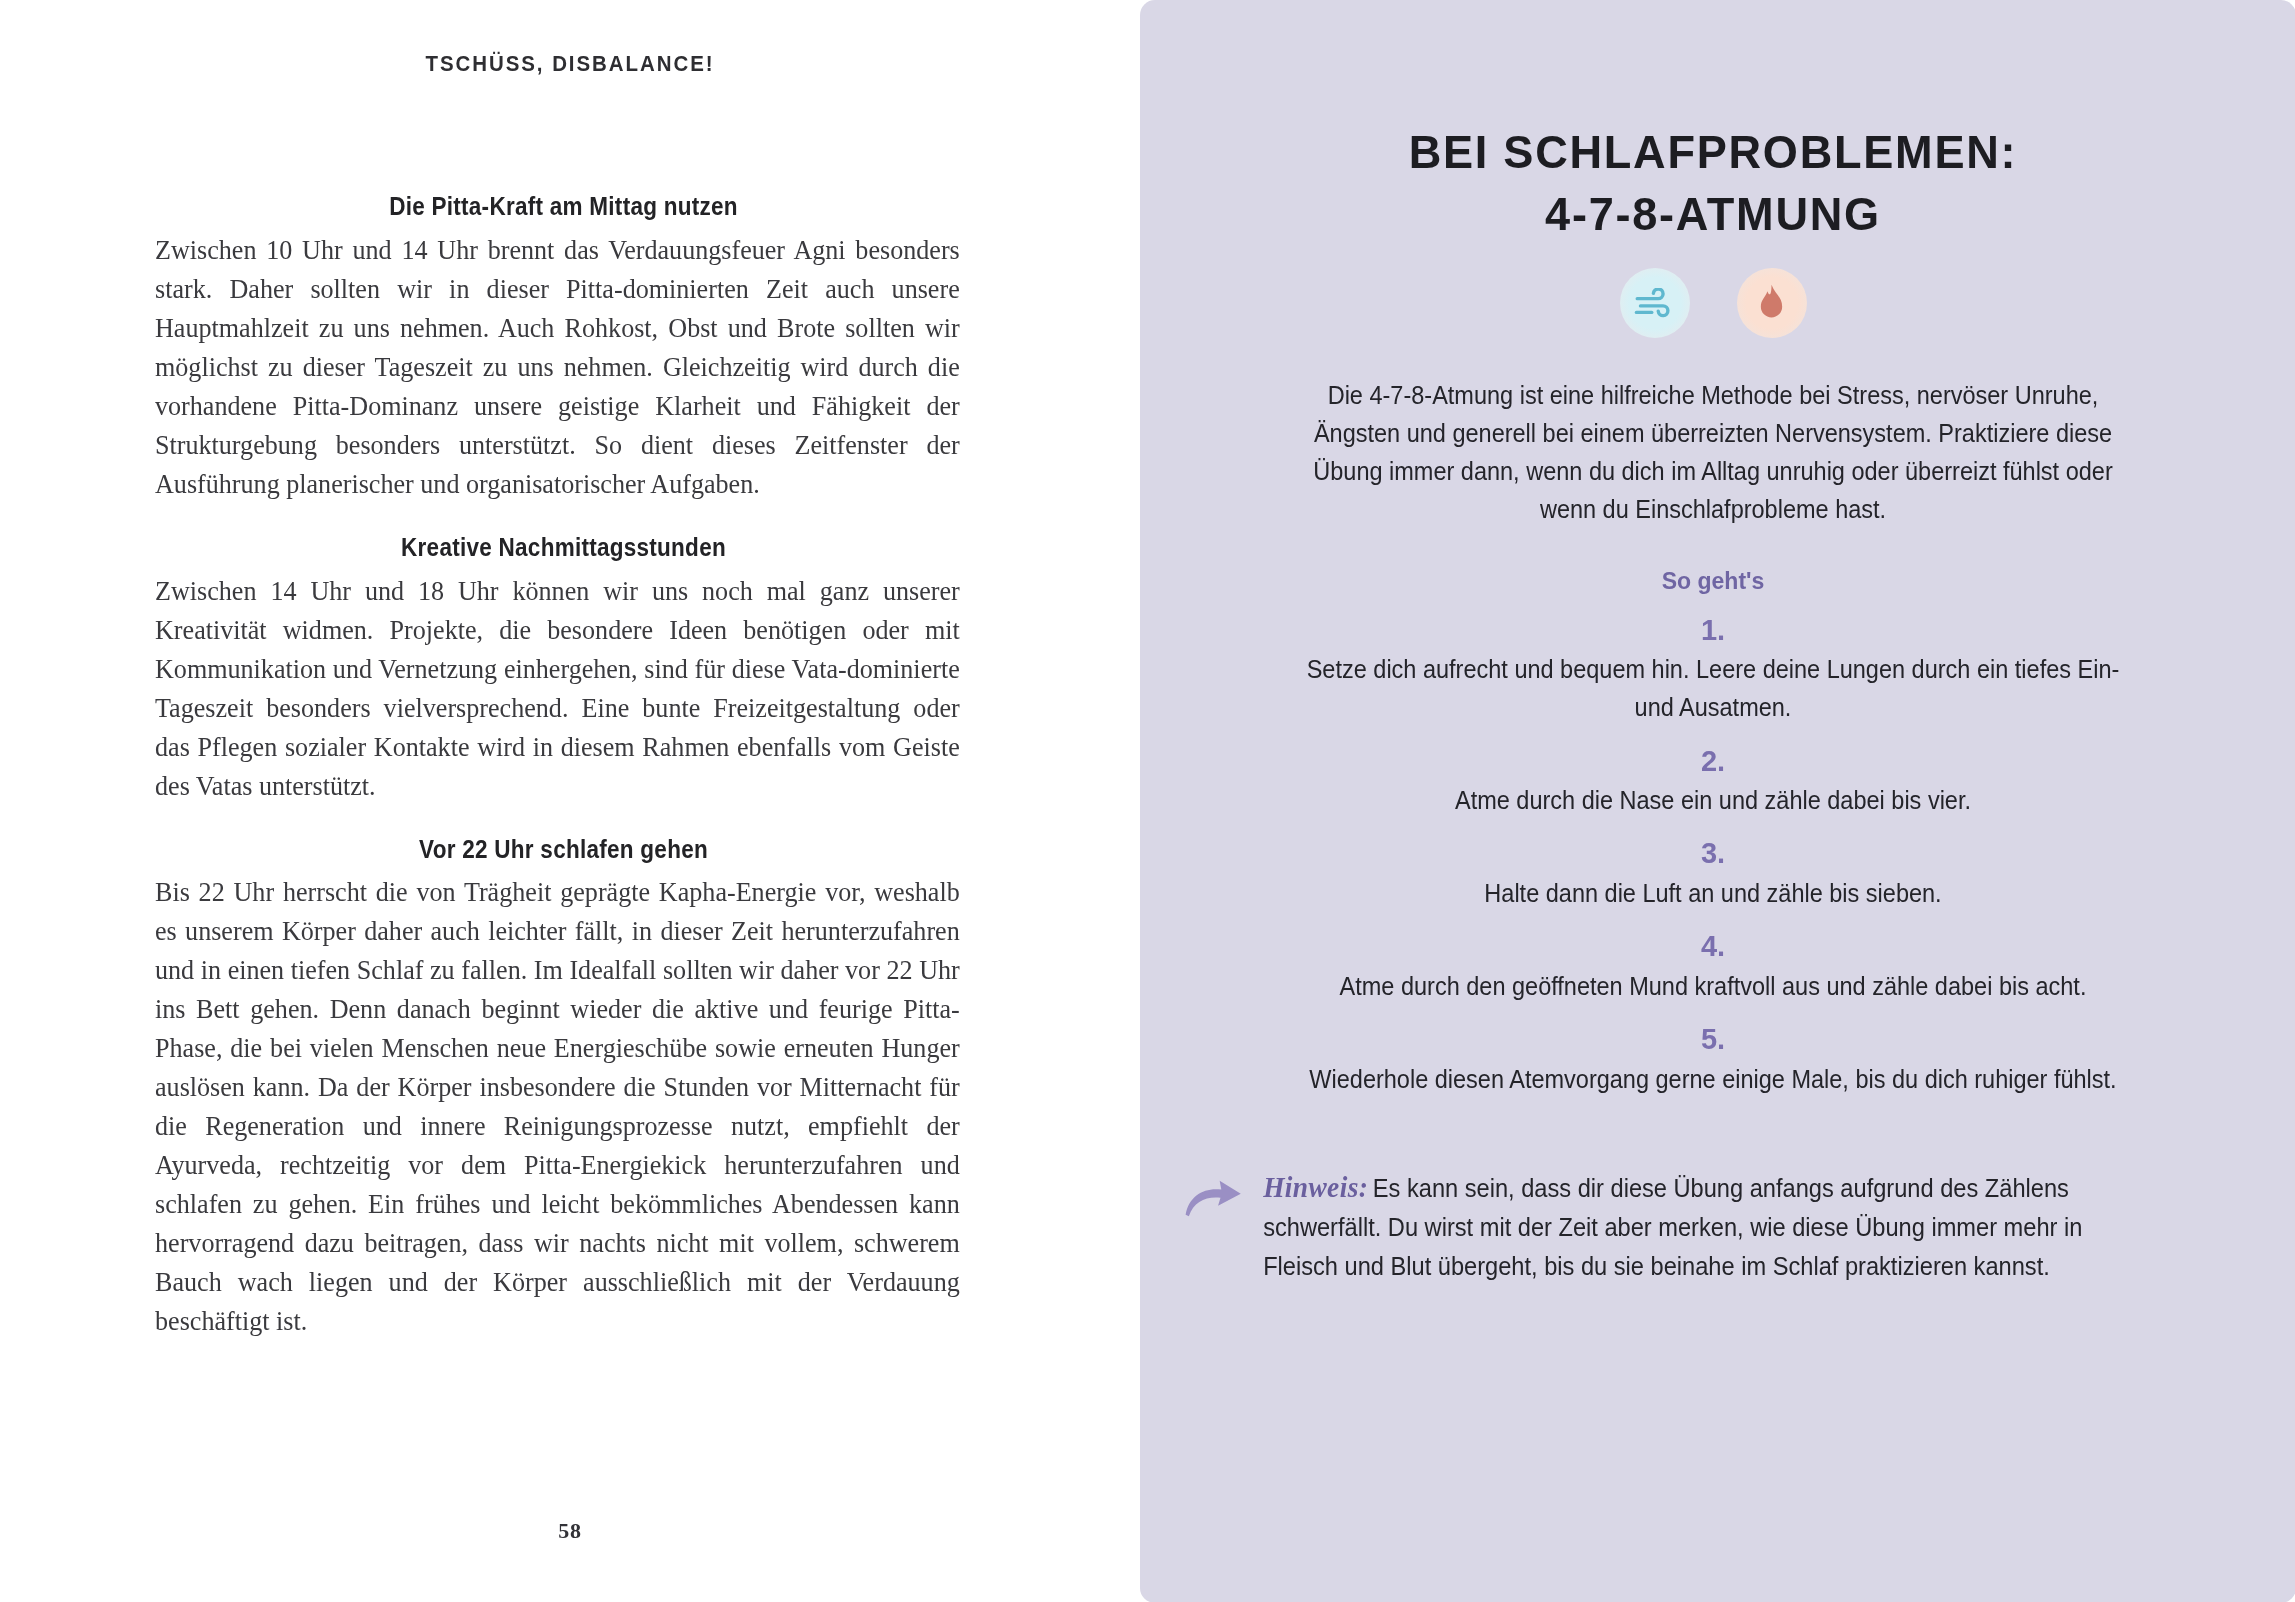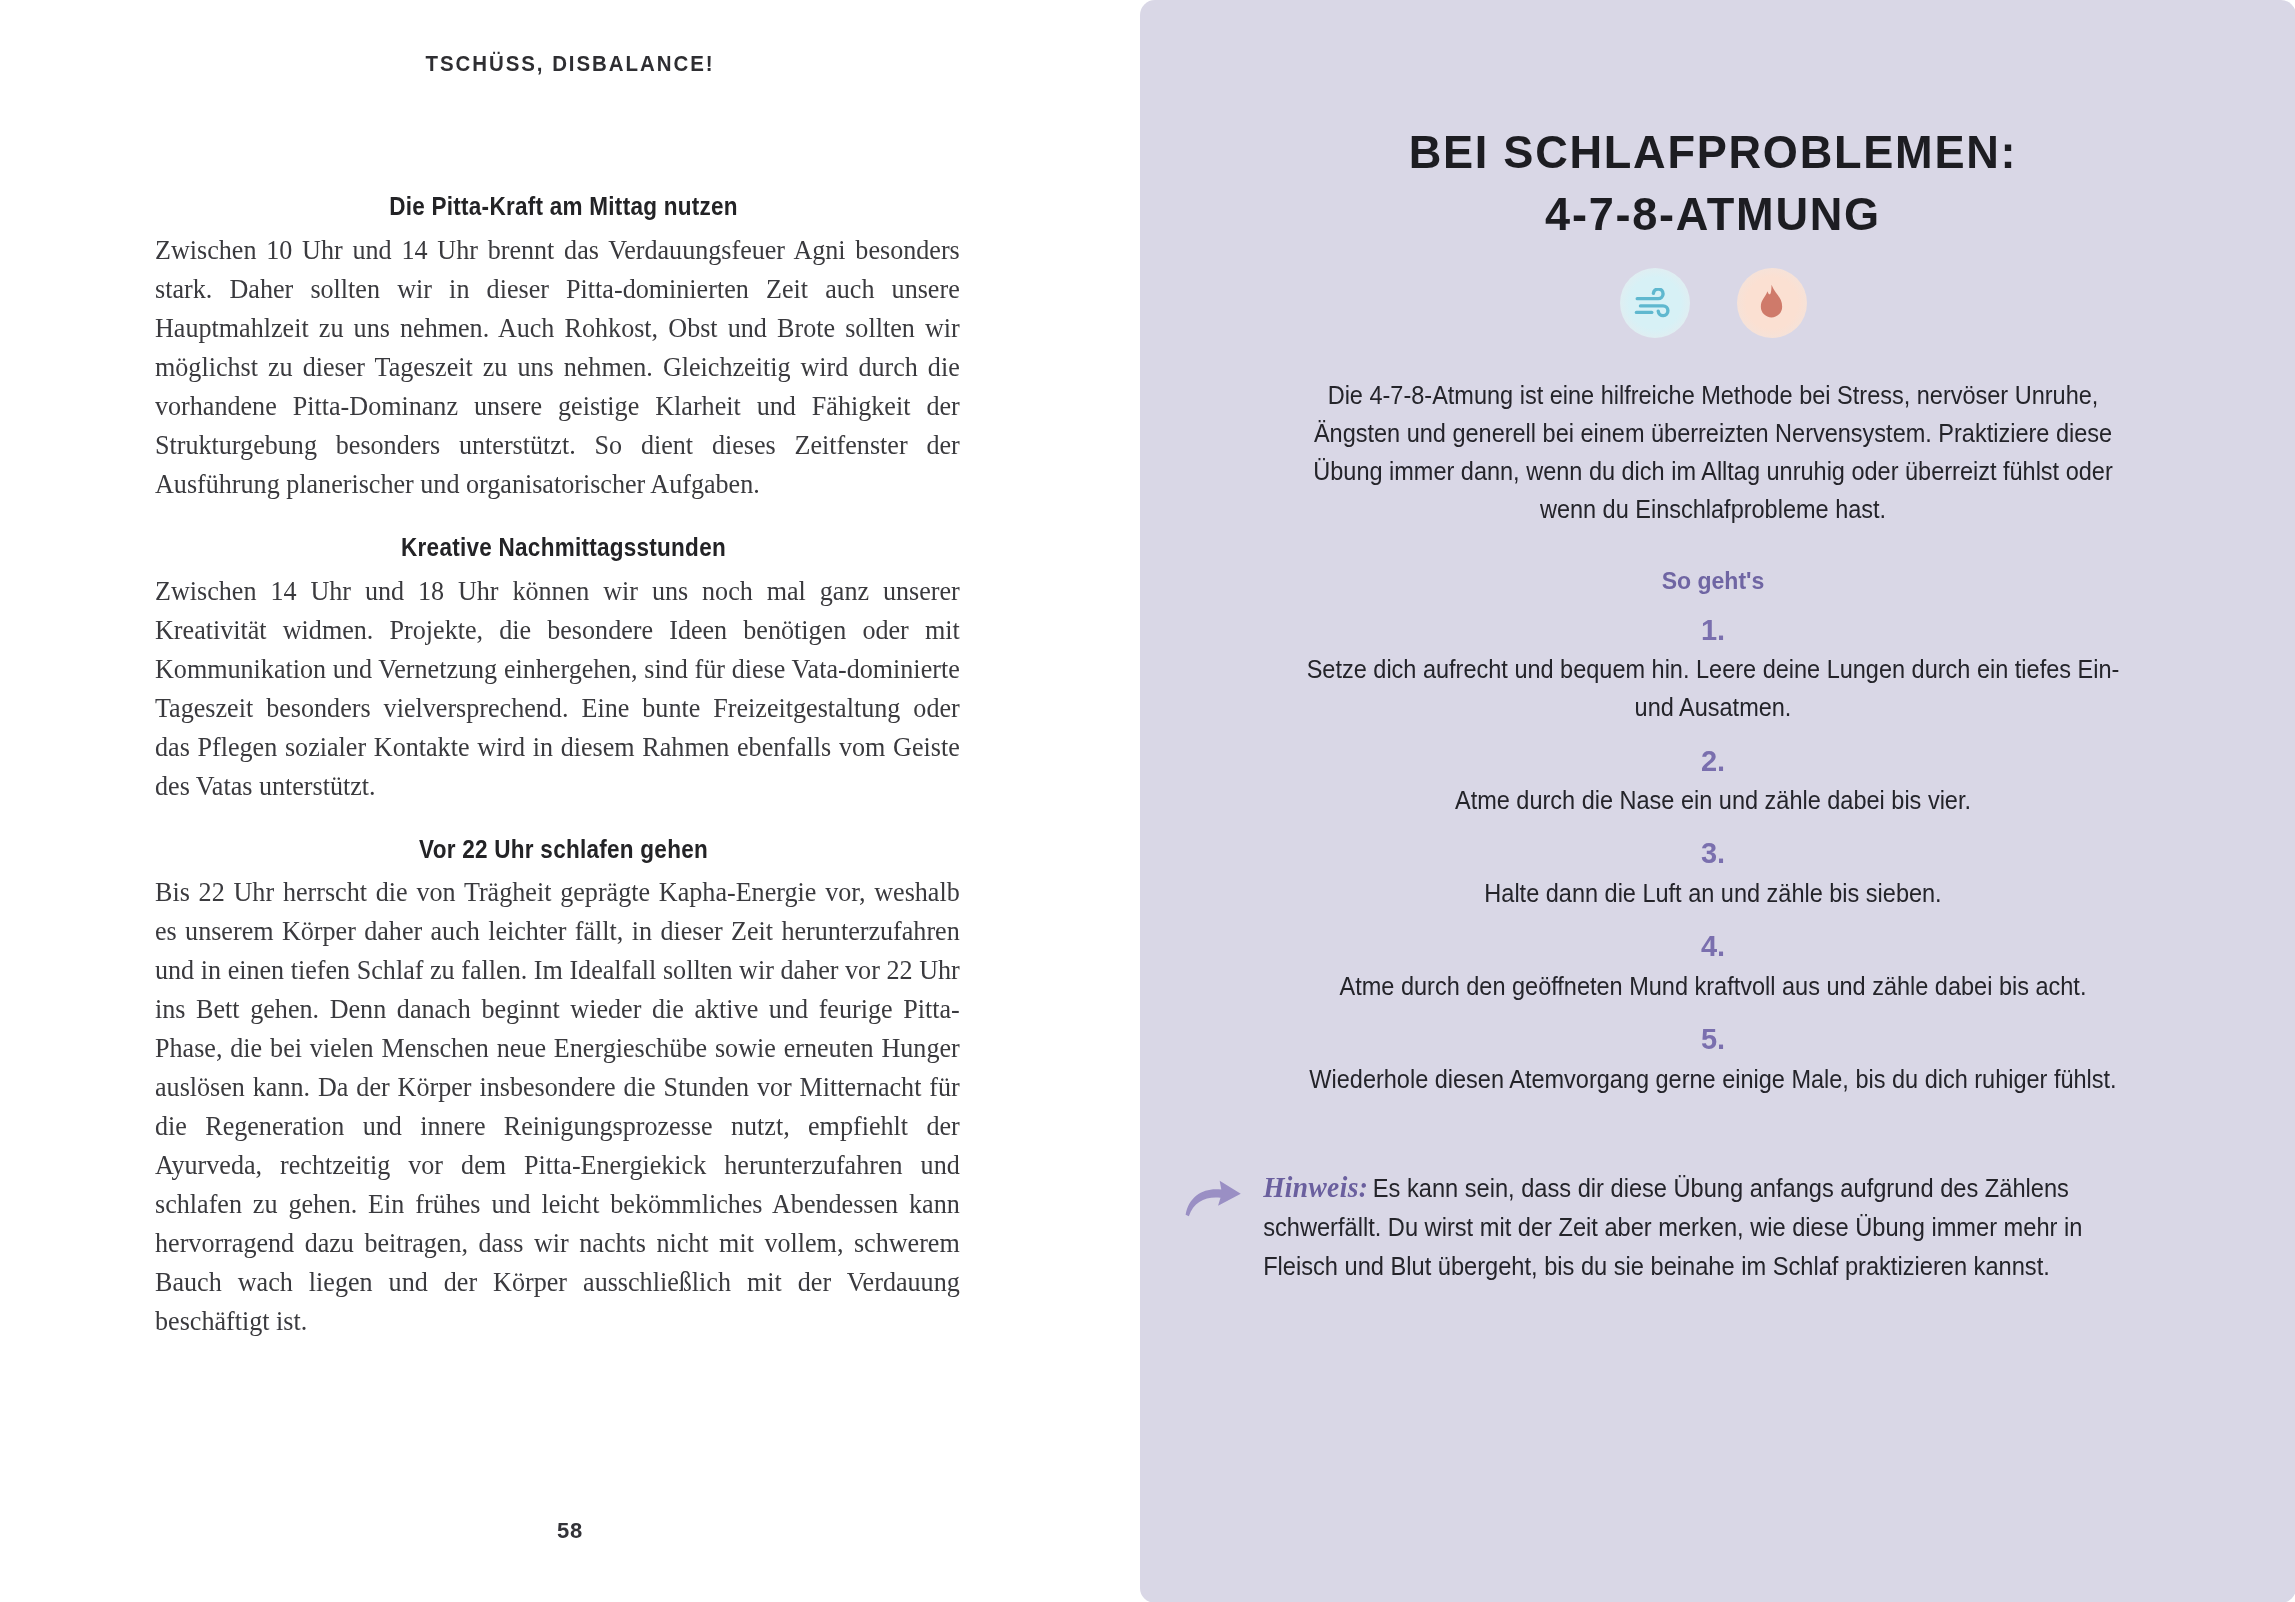--- a/index.html
+++ b/index.html
@@ -78,21 +78,21 @@
 
   .sec-block { margin-bottom: 29px; }
   .sec-block:last-child { margin-bottom: 0; }
 
   .folio {
     position: absolute;
     bottom: 59px;
     left: 0;
     width: 100%;
     text-align: center;
-    font-family: Liberation Sans, sans-serif;
+    font-family: Liberation Serif, serif;
     font-size: 22px;
     font-weight: 700;
     color: #333338;
     letter-spacing: 0.8px;
   }
 
   
   .page-right {
     position: relative;
     width: 1156px;

